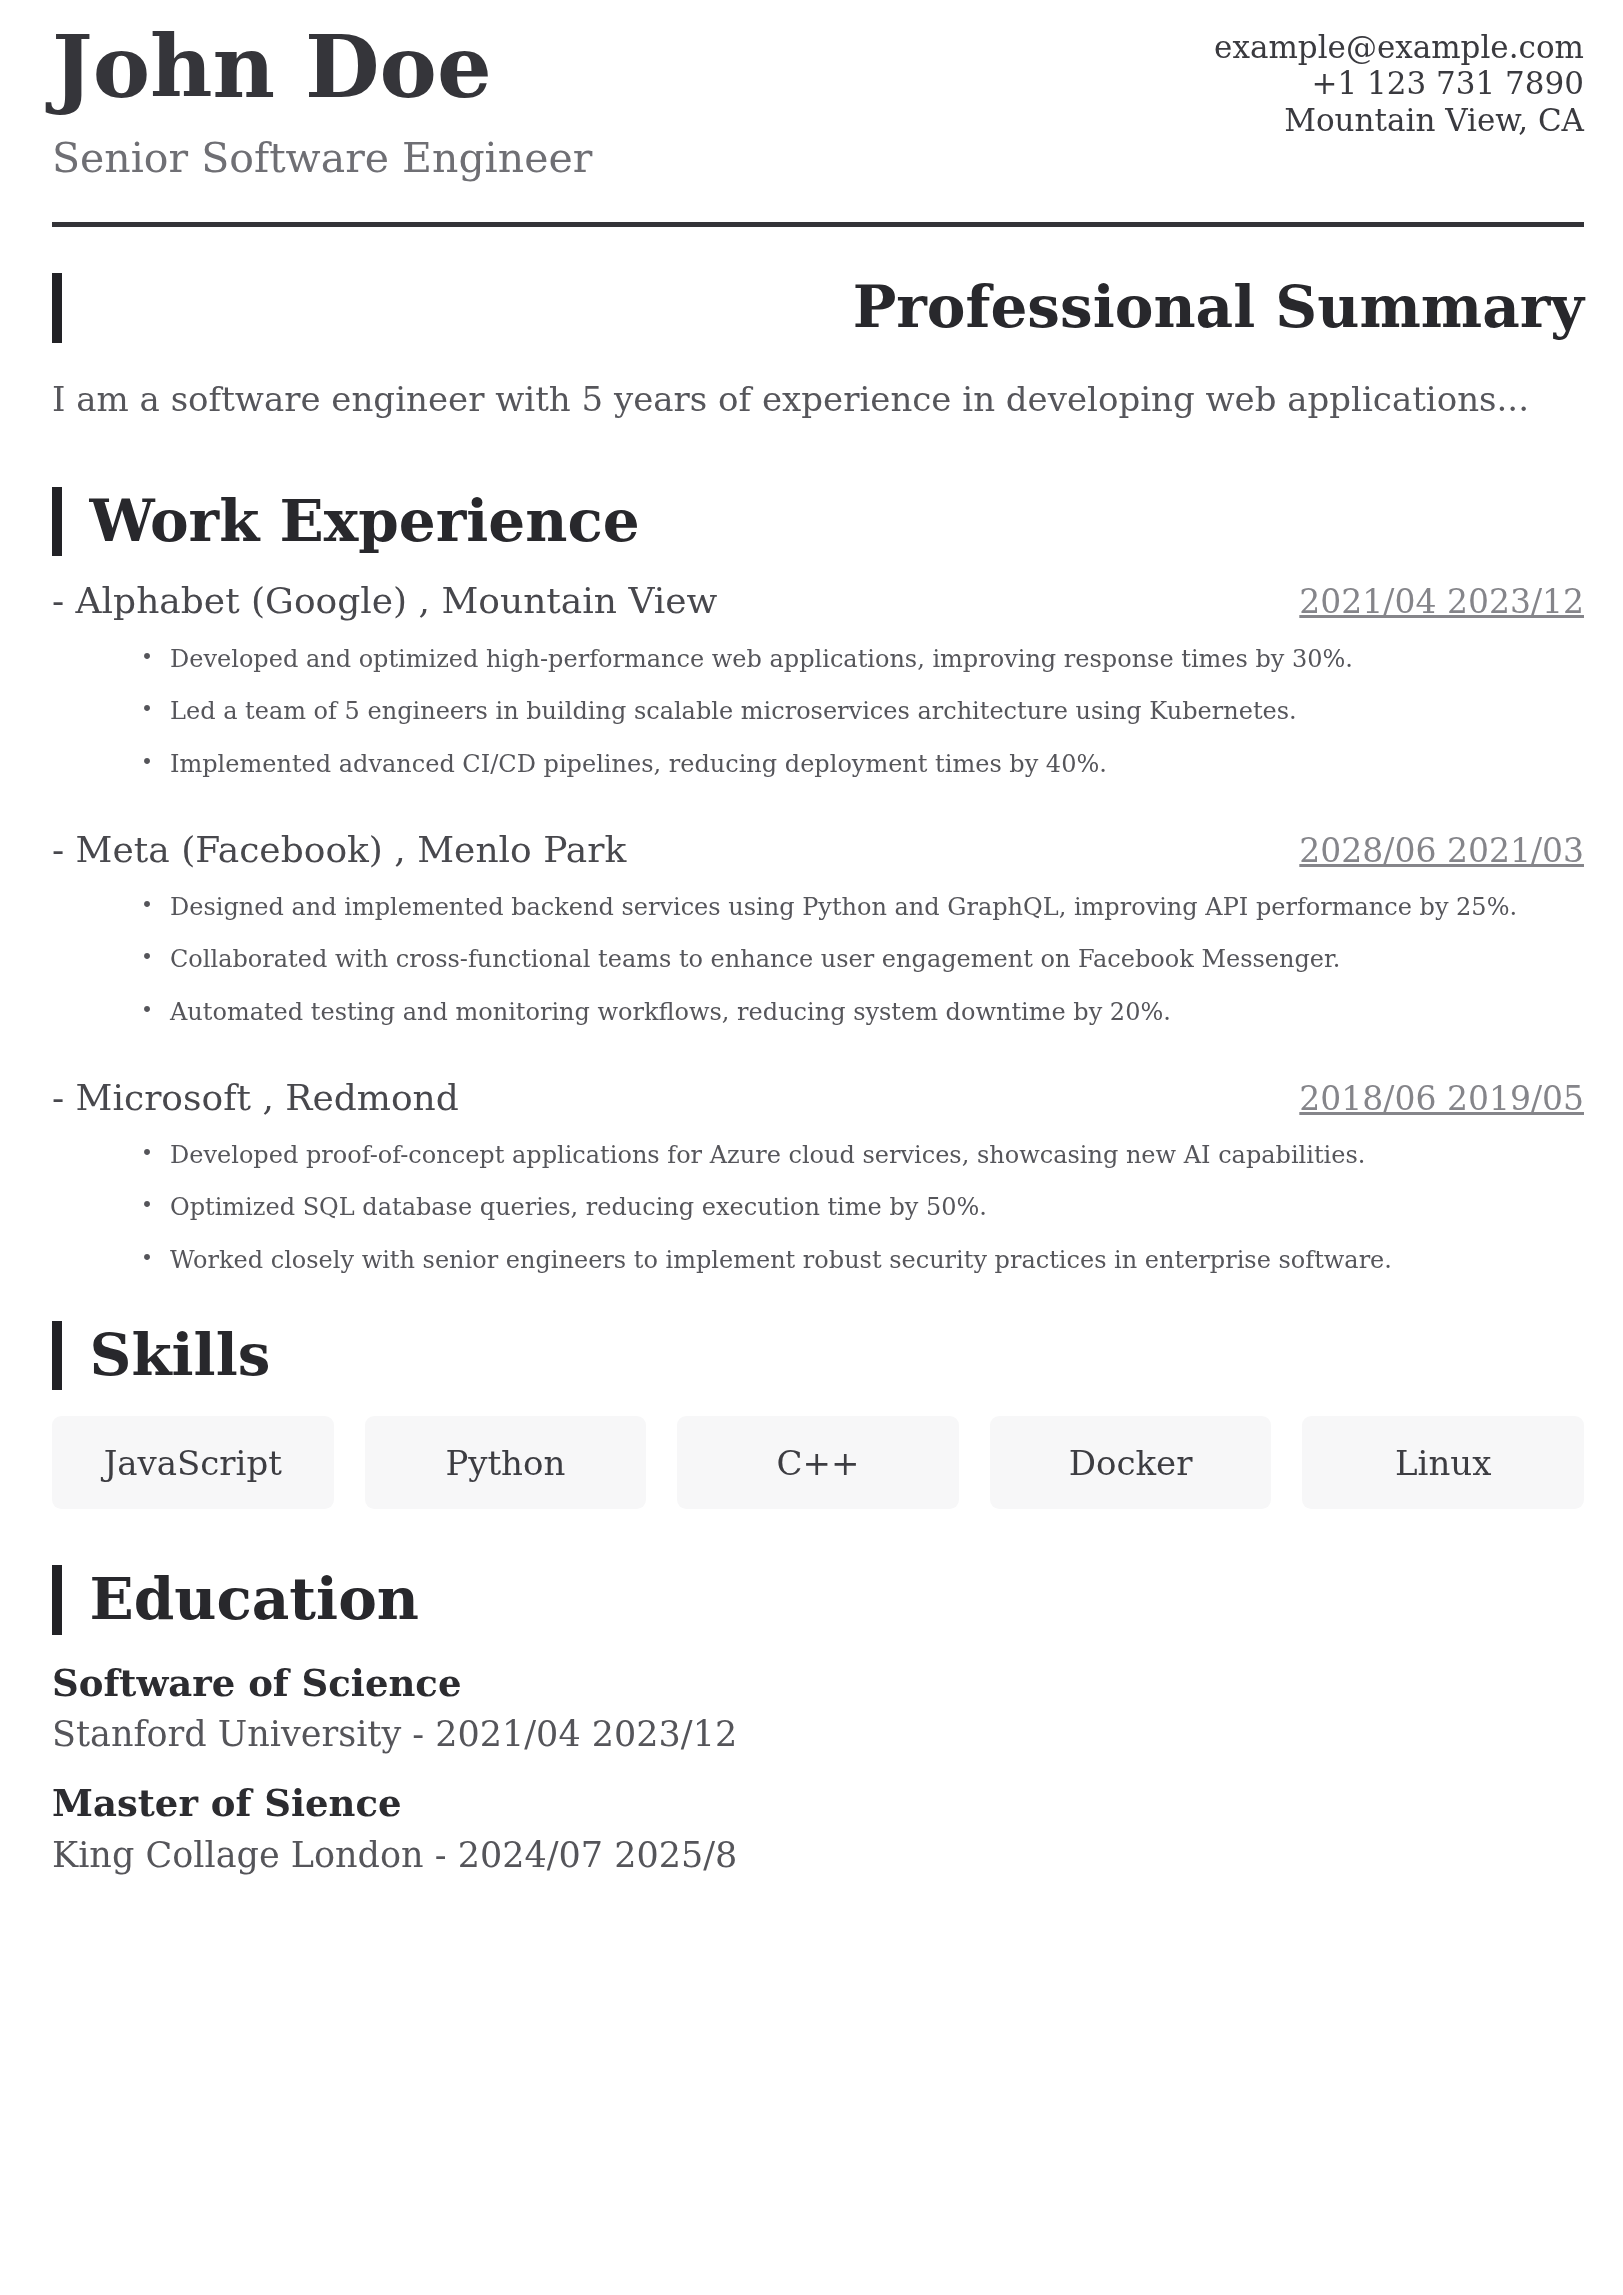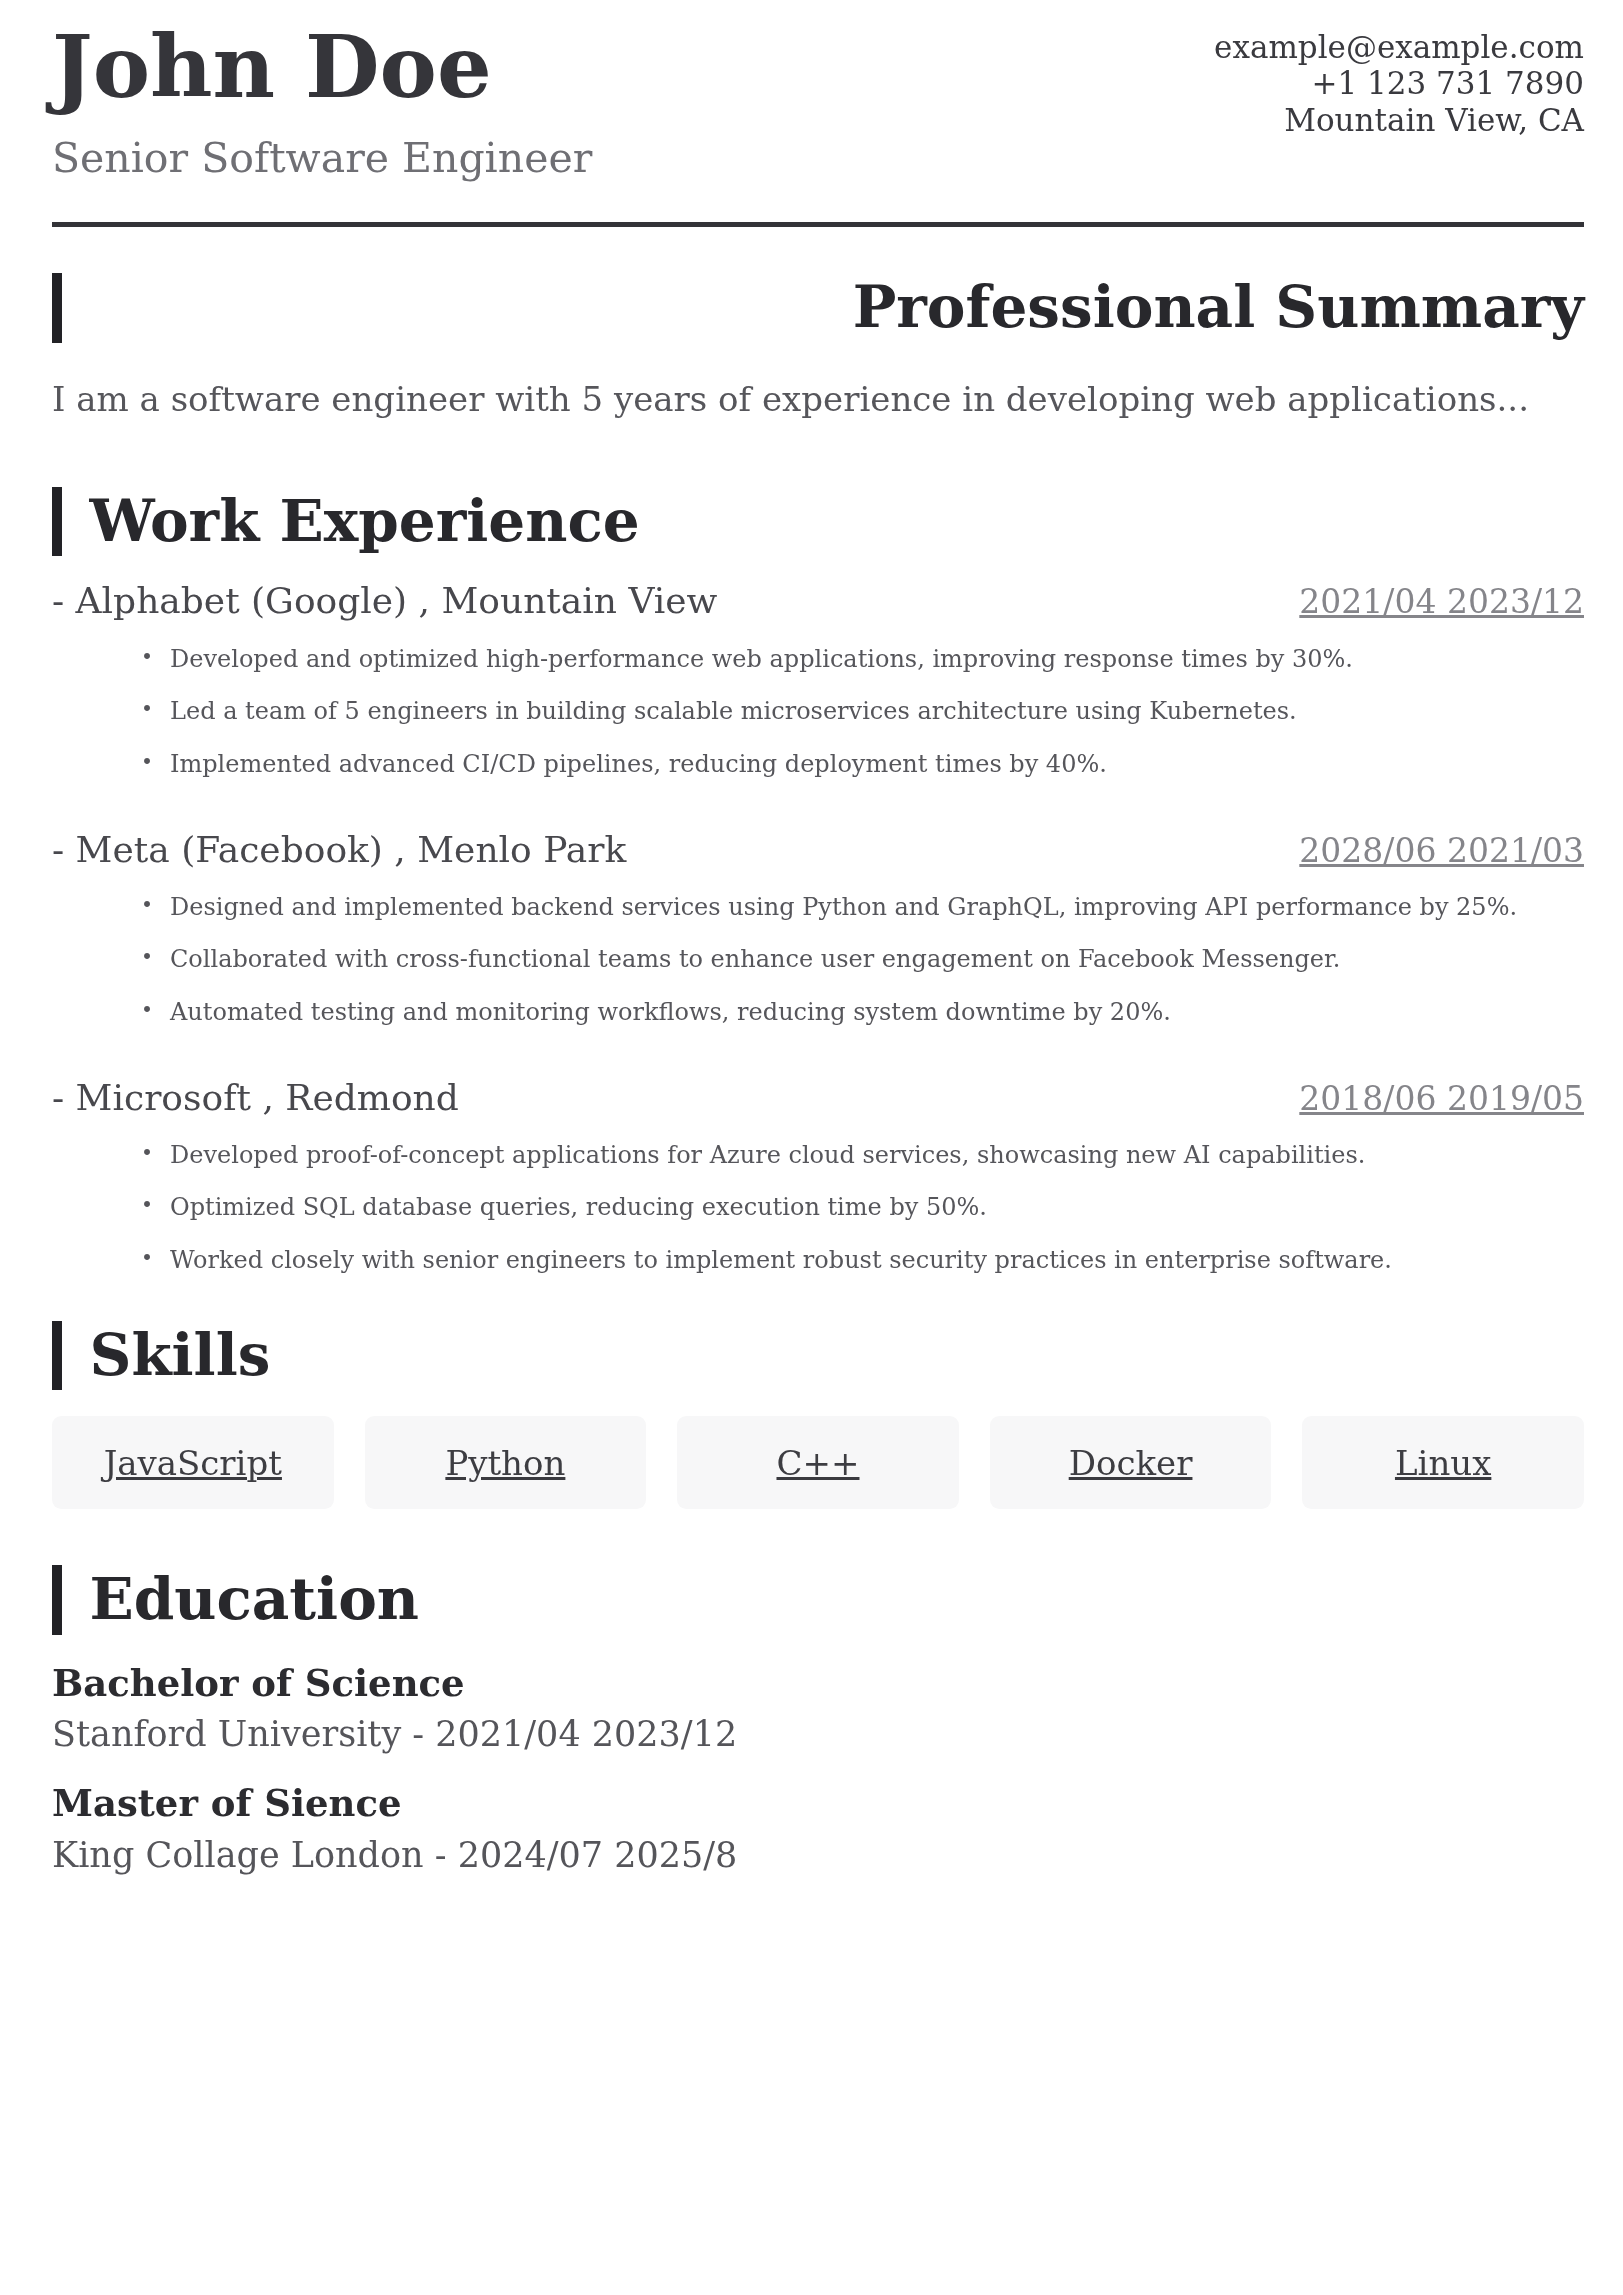--- a/index.html
+++ b/index.html
@@ -108,21 +108,20 @@
     top: 0;
     font-size: 0.85em;
     color: #55555a;
   }
 
   
   .skills-row {
     display: flex;
     gap: 31px;
     margin-top: 26px;
-    text-decoration: underline;
   }
   .skill-box {
     flex: 1 1 0;
     height: 93px;
     background: #f7f7f8;
     border-radius: 9.2px;
     display: flex;
     align-items: center;
     justify-content: center;
     font-size: 34px;
@@ -217,21 +216,21 @@
       <div class="skill-box">C++</div>
       <div class="skill-box">Docker</div>
       <div class="skill-box">Linux</div>
     </div>
   </section>
 
   <section class="sec-edu">
     <h2 class="h2">Education</h2>
 
     <div class="edu-entry">
-      <div class="edu-degree">Bachelor of Science</div>
+      <div class="edu-degree">Software of Science</div>
       <div class="edu-details">Stanford University - 2021/04 2023/12</div>
     </div>
 
     <div class="edu-entry">
       <div class="edu-degree">Master of Sience</div>
       <div class="edu-details">King Collage London - 2024/07 2025/8</div>
     </div>
   </section>
 
 </div>

